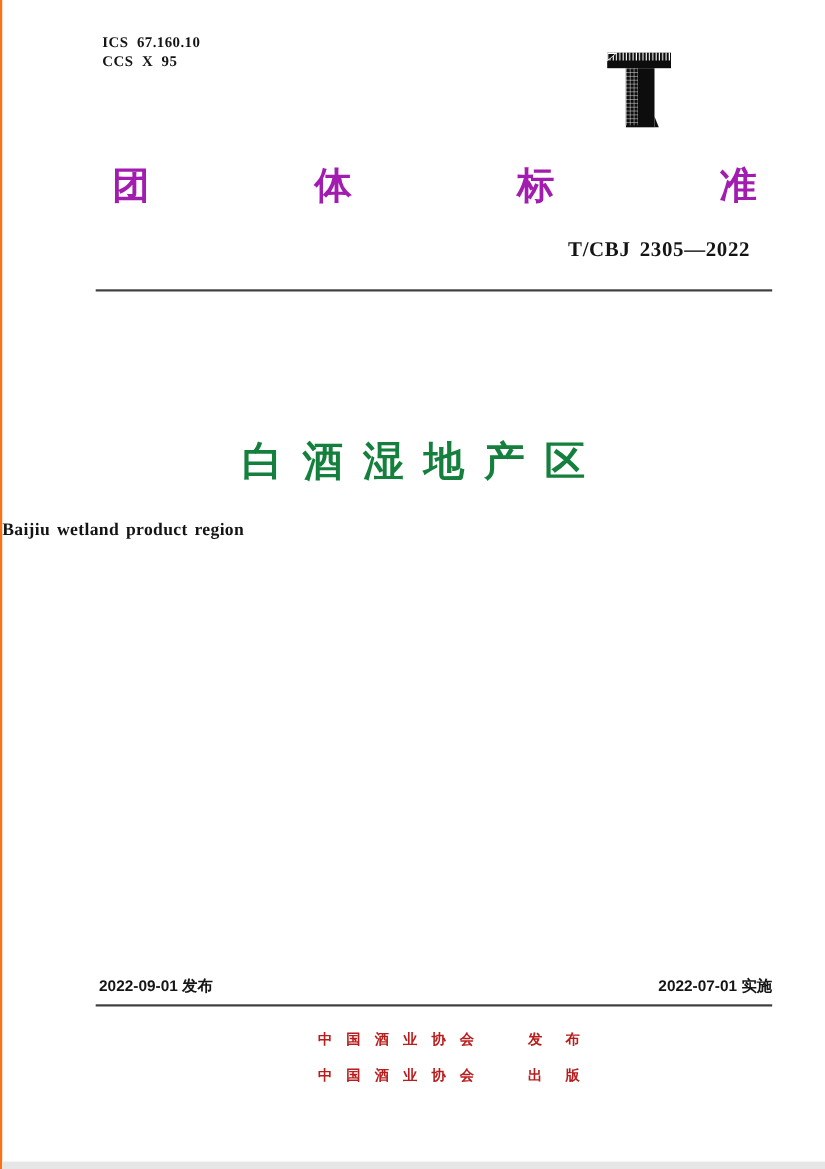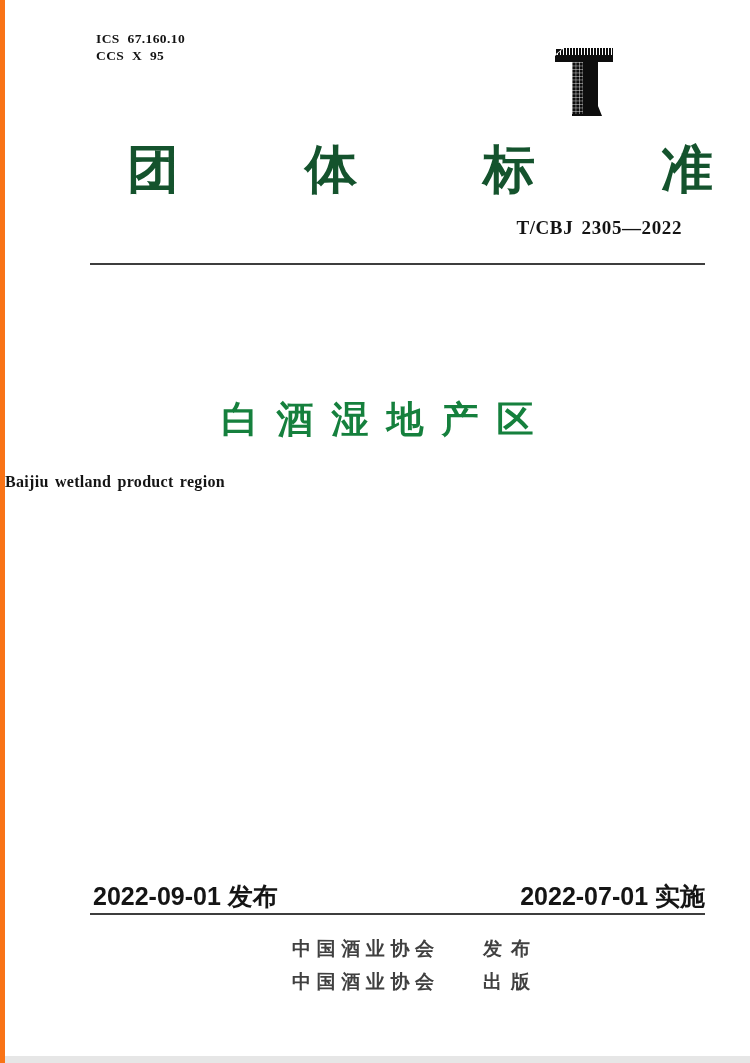--- a/index.html
+++ b/index.html
@@ -3,21 +3,21 @@
 <meta charset="utf-8">
 <style>
   * { margin: 0; padding: 0; box-sizing: border-box; }
   html, body { background: #ffffff; }
   .page {
     position: relative;
     width: 750px;
     height: 1063px;
     background: #ffffff;
     overflow: hidden;
-    border-left: 5px solid #f97316;
+    border-left: 2px solid #f97316;
     font-family: "Liberation Serif", serif;
     color: #141414;
   }
   .page-edge-bottom {
     position: absolute;
     left: 0; bottom: 0;
     width: 100%; height: 7px;
     background: #e6e6e6;
   }
   
@@ -37,26 +37,25 @@
     left: 548px; top: 44px;
     width: 62px; height: 72px;
   }
   
   .standard-type {
     position: absolute;
     left: 100px; top: 141px;
     width: 586px;
     font-family: "Liberation Sans", sans-serif;
     font-weight: bold;
-    font-size: 52px;
+    font-size: 34px;
     line-height: 56px;
     text-align: justify;
     text-align-last: justify;
-    color: #14532d;
-    margin-left: 22px;
+    color: #a21caf;
   }
   
   .standard-number {
     position: absolute;
     right: 68px; top: 217px;
     font-family: "Liberation Serif", serif;
     font-weight: bold;
     font-size: 19px;
     letter-spacing: 0.6px;
     word-spacing: 3px;
@@ -98,37 +97,37 @@
   }
   
   .date-row {
     position: absolute;
     left: 88px; top: 885px;
     width: 612px;
     display: flex;
     justify-content: space-between;
     font-family: "Liberation Sans", sans-serif;
     font-weight: 600;
-    font-size: 25px;
+    font-size: 14px;
     line-height: 22px;
     color: #151515;
   }
   
   .publishers {
     position: absolute;
     left: 287px; top: 936px;
   }
   .pub-row {
     display: flex;
     align-items: baseline;
     height: 33px;
     font-family: "Liberation Sans", sans-serif;
     font-weight: bold;
-    font-size: 19px;
-    color: #404040;
+    font-size: 13px;
+    color: #b91c1c;
   }
   .pub-name {
     display: inline-block;
     width: 142px;
     text-align: justify;
     text-align-last: justify;
   }
   .pub-action {
     display: inline-block;
     width: 47px;

